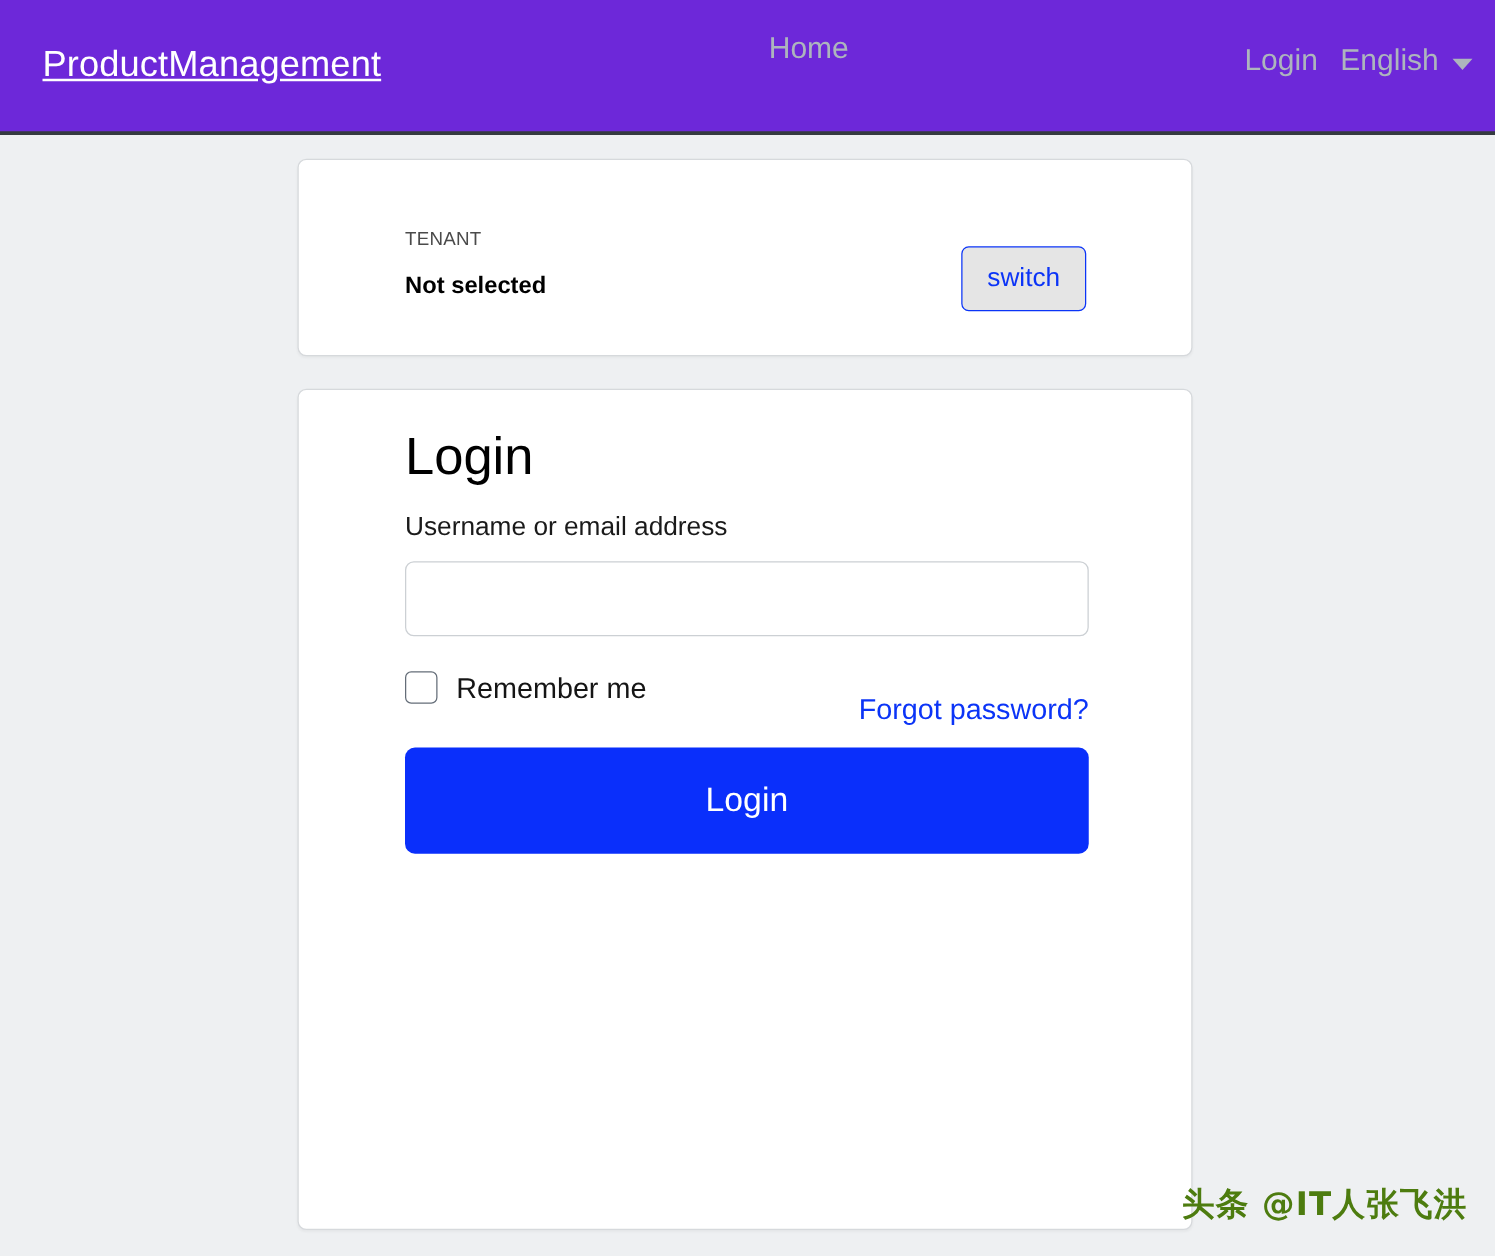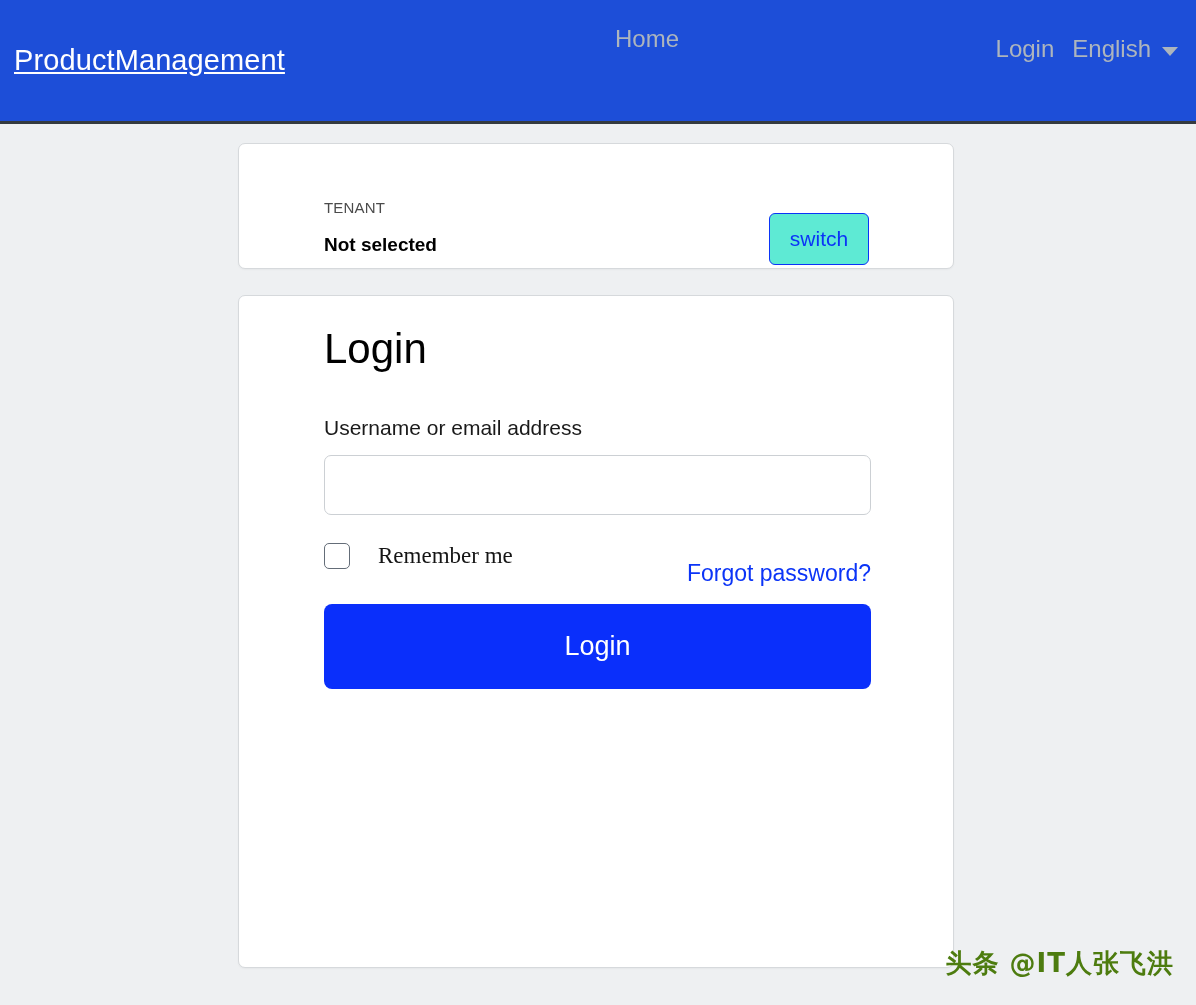--- a/index.html
+++ b/index.html
@@ -10,27 +10,28 @@
     width: 1196px;
     height: 1005px;
     background: #eef0f2;
     font-family: "Liberation Sans", sans-serif;
     overflow: hidden;
     position: relative;
   }
 
   
   .navbar {
-    height: 124px;
-    background: #1d4ed8;
+    height: 108px;
+    background: #6d28d9;
     border-bottom: 3px solid #343a40;
     display: flex;
     align-items: center;
     box-sizing: border-box;
     position: relative;
+    padding-left: 20px;
   }
   .brand {
     color: #ffffff;
     font-size: 29px;
     font-weight: 400;
     margin-left: 14px;
     letter-spacing: 0.1px;
     white-space: nowrap;
   }
   .nav-center {
@@ -77,21 +78,21 @@
     margin: 0 0 0 238px;
     background: #ffffff;
     border: 1px solid #d6d9dc;
     border-radius: 7px;
     box-sizing: border-box;
     box-shadow: 0 1px 2px rgba(0,0,0,0.04);
   }
 
   
   .tenant-card {
-    height: 126px;
+    height: 158px;
     position: relative;
   }
   .tenant-inner {
     position: absolute;
     left: 85px;
     top: 54px;
   }
   .tenant-label {
     font-size: 15px;
     color: #4b4b4b;
@@ -104,21 +105,21 @@
     color: #000000;
     line-height: 30px;
     margin-top: 12px;
   }
   .switch-btn {
     position: absolute;
     right: 84px;
     top: 69px;
     width: 100px;
     height: 52px;
-    background: #5eead4;
+    background: #e5e5e5;
     border: 1px solid #0b34f7;
     border-radius: 6px;
     color: #0b34f7;
     font-size: 21px;
     font-family: "Liberation Sans", sans-serif;
     cursor: pointer;
     padding: 0;
     line-height: 50px;
   }
 
@@ -147,21 +148,21 @@
     color: #111111;
     margin-top: 16px;
     line-height: 28px;
   }
   .register-link {
     color: #0b34f7;
     font-weight: bold;
     text-decoration: none;
   }
   .field {
-    margin-top: 39px;
+    margin-top: 17px;
   }
   .field-label {
     font-size: 21px;
     color: #1a1a1a;
     line-height: 28px;
     display: block;
   }
   .field-input {
     display: block;
     margin-top: 13px;
@@ -181,22 +182,21 @@
     margin-top: 25px;
     display: flex;
     align-items: center;
     justify-content: space-between;
     width: 547px;
     height: 32px;
   }
   .remember-wrap {
     display: flex;
     align-items: center;
-    gap: 28px;
-    font-family: Liberation Serif, serif;
+    gap: 15px;
   }
   .checkbox {
     width: 26px;
     height: 26px;
     border: 1px solid #646d78;
     border-radius: 5px;
     background: #ffffff;
     box-sizing: border-box;
     cursor: pointer;
     flex: none;

